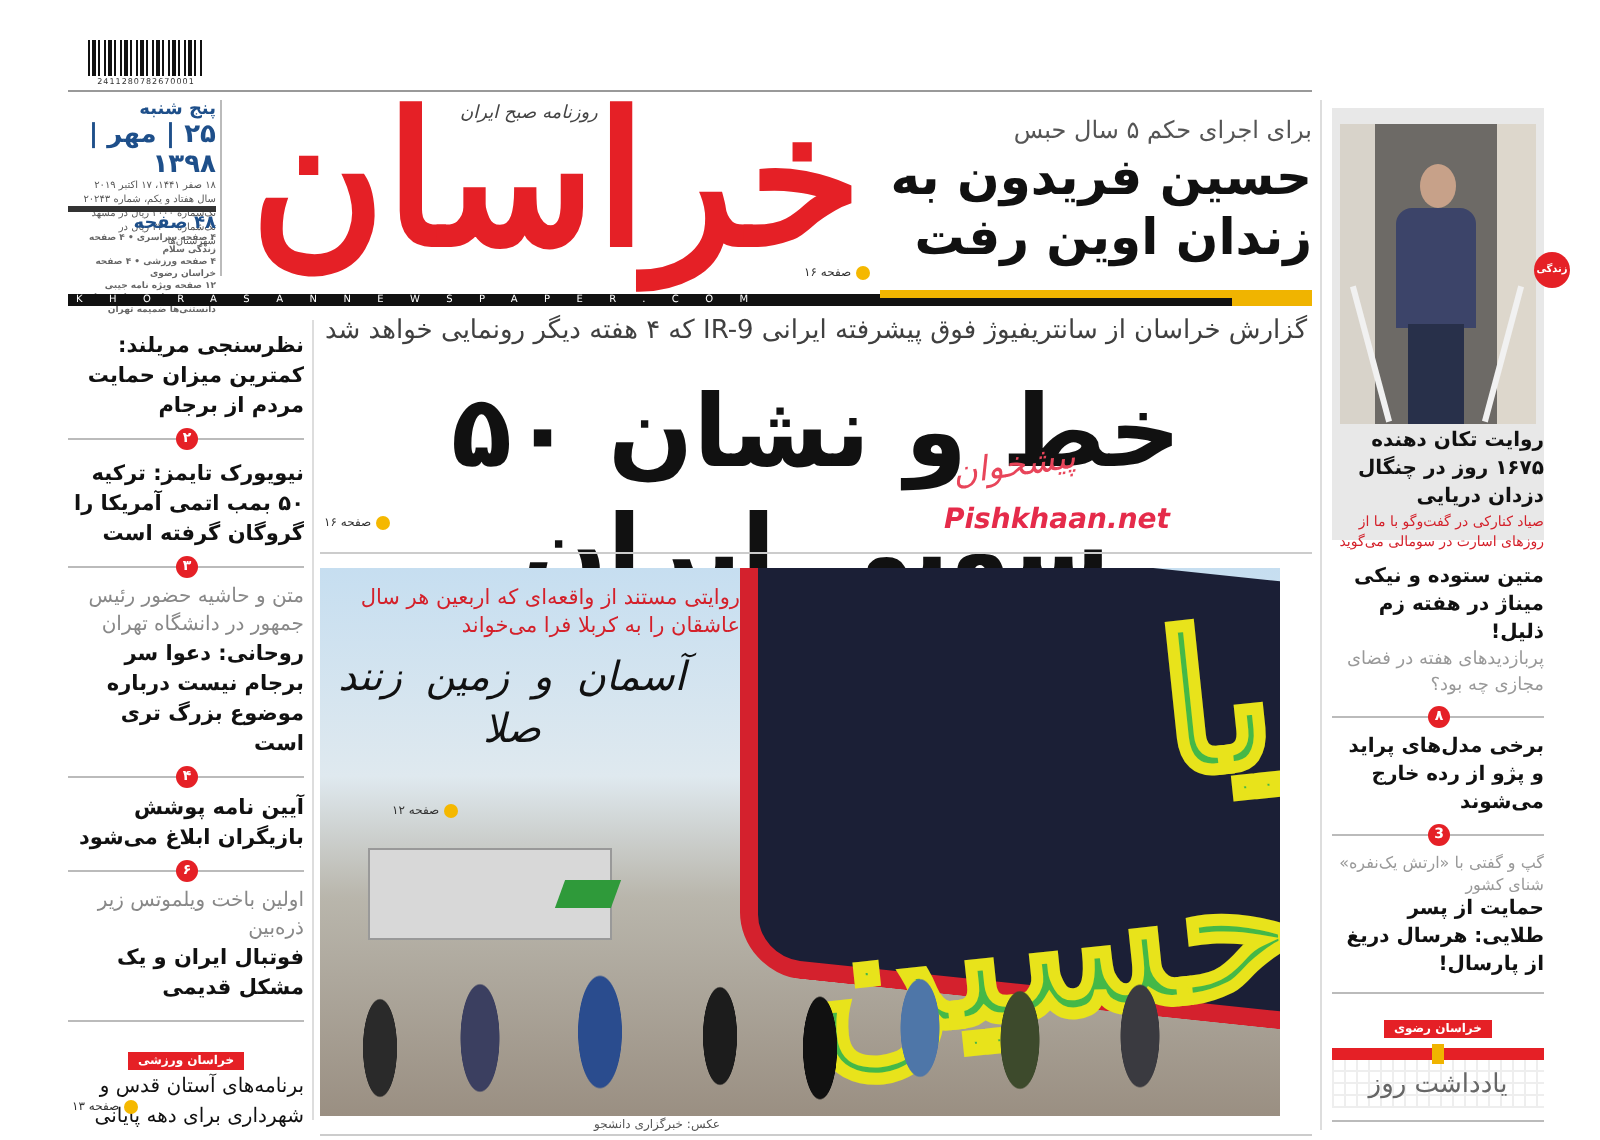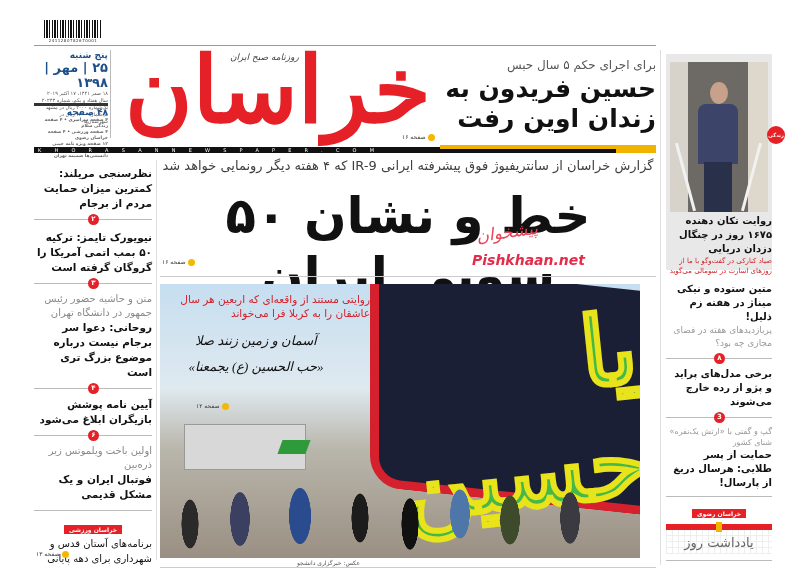--- a/index.html
+++ b/index.html
@@ -55,21 +55,21 @@
      radial-gradient(ellipse 14px 40px at 200px 64px,#1c1c1c 60%,transparent 62%),
      radial-gradient(ellipse 14px 42px at 250px 70px,#111 60%,transparent 62%),
      radial-gradient(ellipse 16px 40px at 300px 60px,#4e76a8 60%,transparent 62%),
      radial-gradient(ellipse 16px 40px at 350px 66px,#3d4a2c 60%,transparent 62%),
      radial-gradient(ellipse 16px 42px at 410px 64px,#3a3a40 60%,transparent 62%);
   }
   .truck { left:24px; top:140px; width:120px; height:44px; background:#d8d8d8; border:1px solid #999; }
   .green-flag { left:120px; top:156px; width:28px; height:14px; background:#2f9a3a; transform:skewX(-20deg); }
   .red-flag { left:214px; top:150px; width:12px; height:26px; background:#c4202a; }
   .photo-kicker { left:10px; top:8px; width:200px; font-size:10.5px; color:#d4202a; font-weight:normal; line-height:14px; }
-  .photo-title { left:6px; top:44px; width:180px; font-family:Liberation Serif, serif; font-size:13px; font-style:italic; color:#111; line-height:26px; }
+  .photo-title { left:6px; top:44px; width:180px; font-family:Liberation Mono, monospace; font-size:20px; font-style:italic; color:#111; line-height:26px; }
   .photo-page { left:36px; top:118px; }
   .credit { left:240px; top:559px; width:120px; font-size:6px; color:#555; }
   .hr-bottom { left:160px; top:567px; width:496px; height:1px; background:#ccc; }
 
   
   .lcol { left:34px; width:118px; }
   .lhead { font-size:10.5px; font-weight:bold; line-height:15px; color:#111; }
   .lgray { font-size:10px; color:#888; line-height:14px; }
   .divider { height:1px; background:#bbb; position:relative; }
   .badge { position:absolute; left:50%; top:-5px; width:11px; height:11px; margin-left:-5px; border-radius:50%; background:#e52026; color:#fff; font-size:7px; text-align:center; line-height:11px; font-weight:bold; }
@@ -141,21 +141,20 @@
 <div class="abs photo">
   <div class="abs truck"></div>
   <div class="abs green-flag"></div>
   <div class="abs red-flag"></div>
   <div class="abs flag"></div>
   <div class="abs flag-text">یا حسین</div>
   <div class="abs crowd"></div>
   <div class="abs photo-kicker rtl">روایتی مستند از واقعه‌ای که اربعین هر سال عاشقان را به کربلا فرا می‌خواند</div>
   <div class="abs photo-title center rtl">
     <div>آسمان و زمین زنند صلا</div>
-    <div>«حب الحسین (ع) یجمعنا»</div>
   </div>
   <div class="abs page-ref photo-page"><span class="dot"></span><span>صفحه ۱۲</span></div>
 </div>
 <div class="abs credit rtl">عکس: خبرگزاری دانشجو</div>
 <div class="abs hr-bottom"></div>
 
 <div class="abs vrule-left"></div>
 <div class="abs lcol rtl" style="top:166px;">
   <div class="lhead">نظرسنجی مریلند: کمترین میزان حمایت مردم از برجام</div>
   <div class="divider" style="margin:8px 0 10px;">

